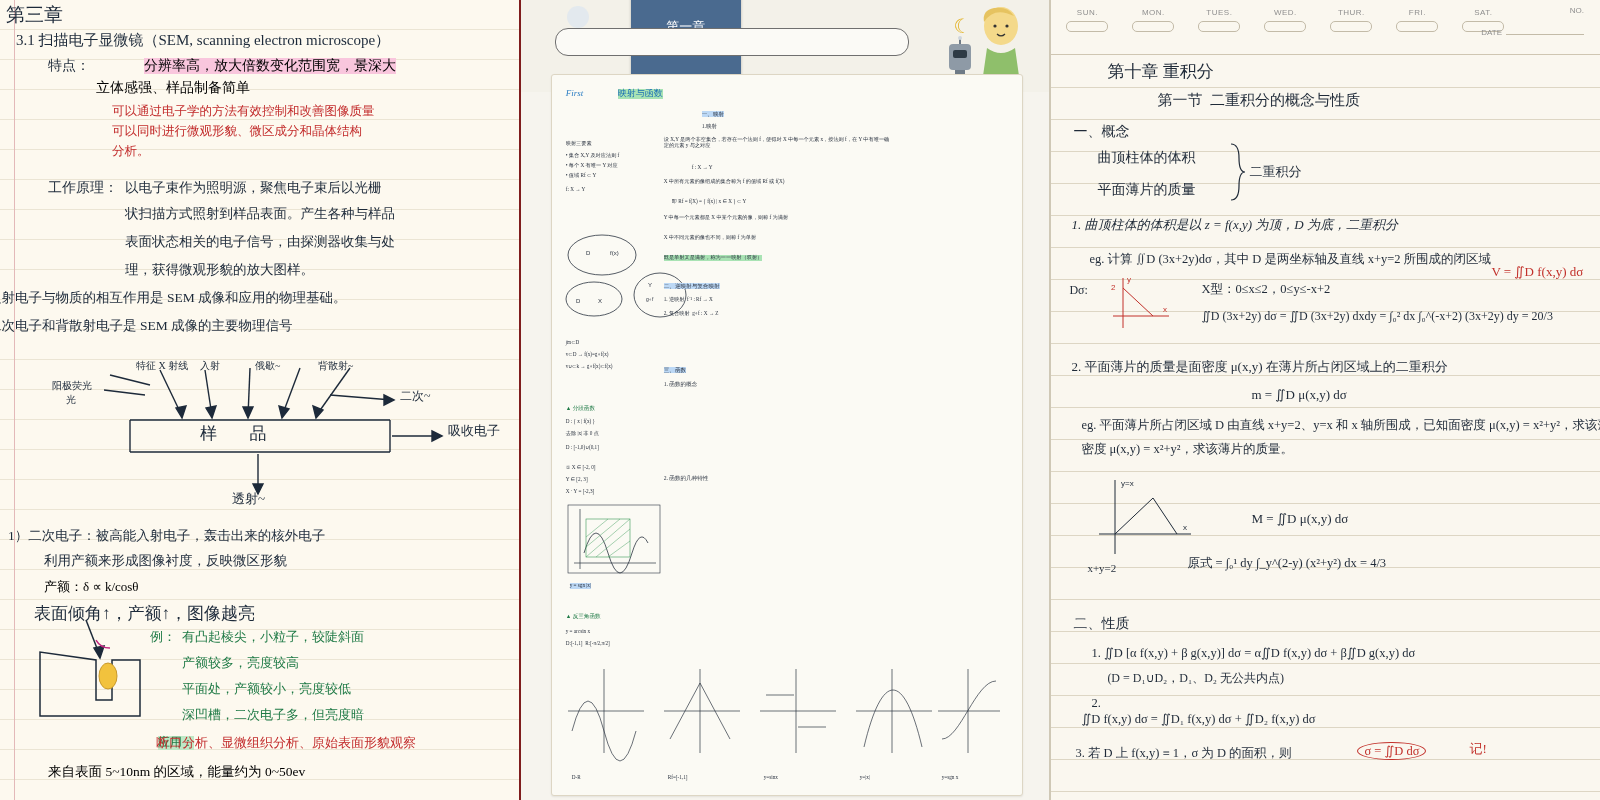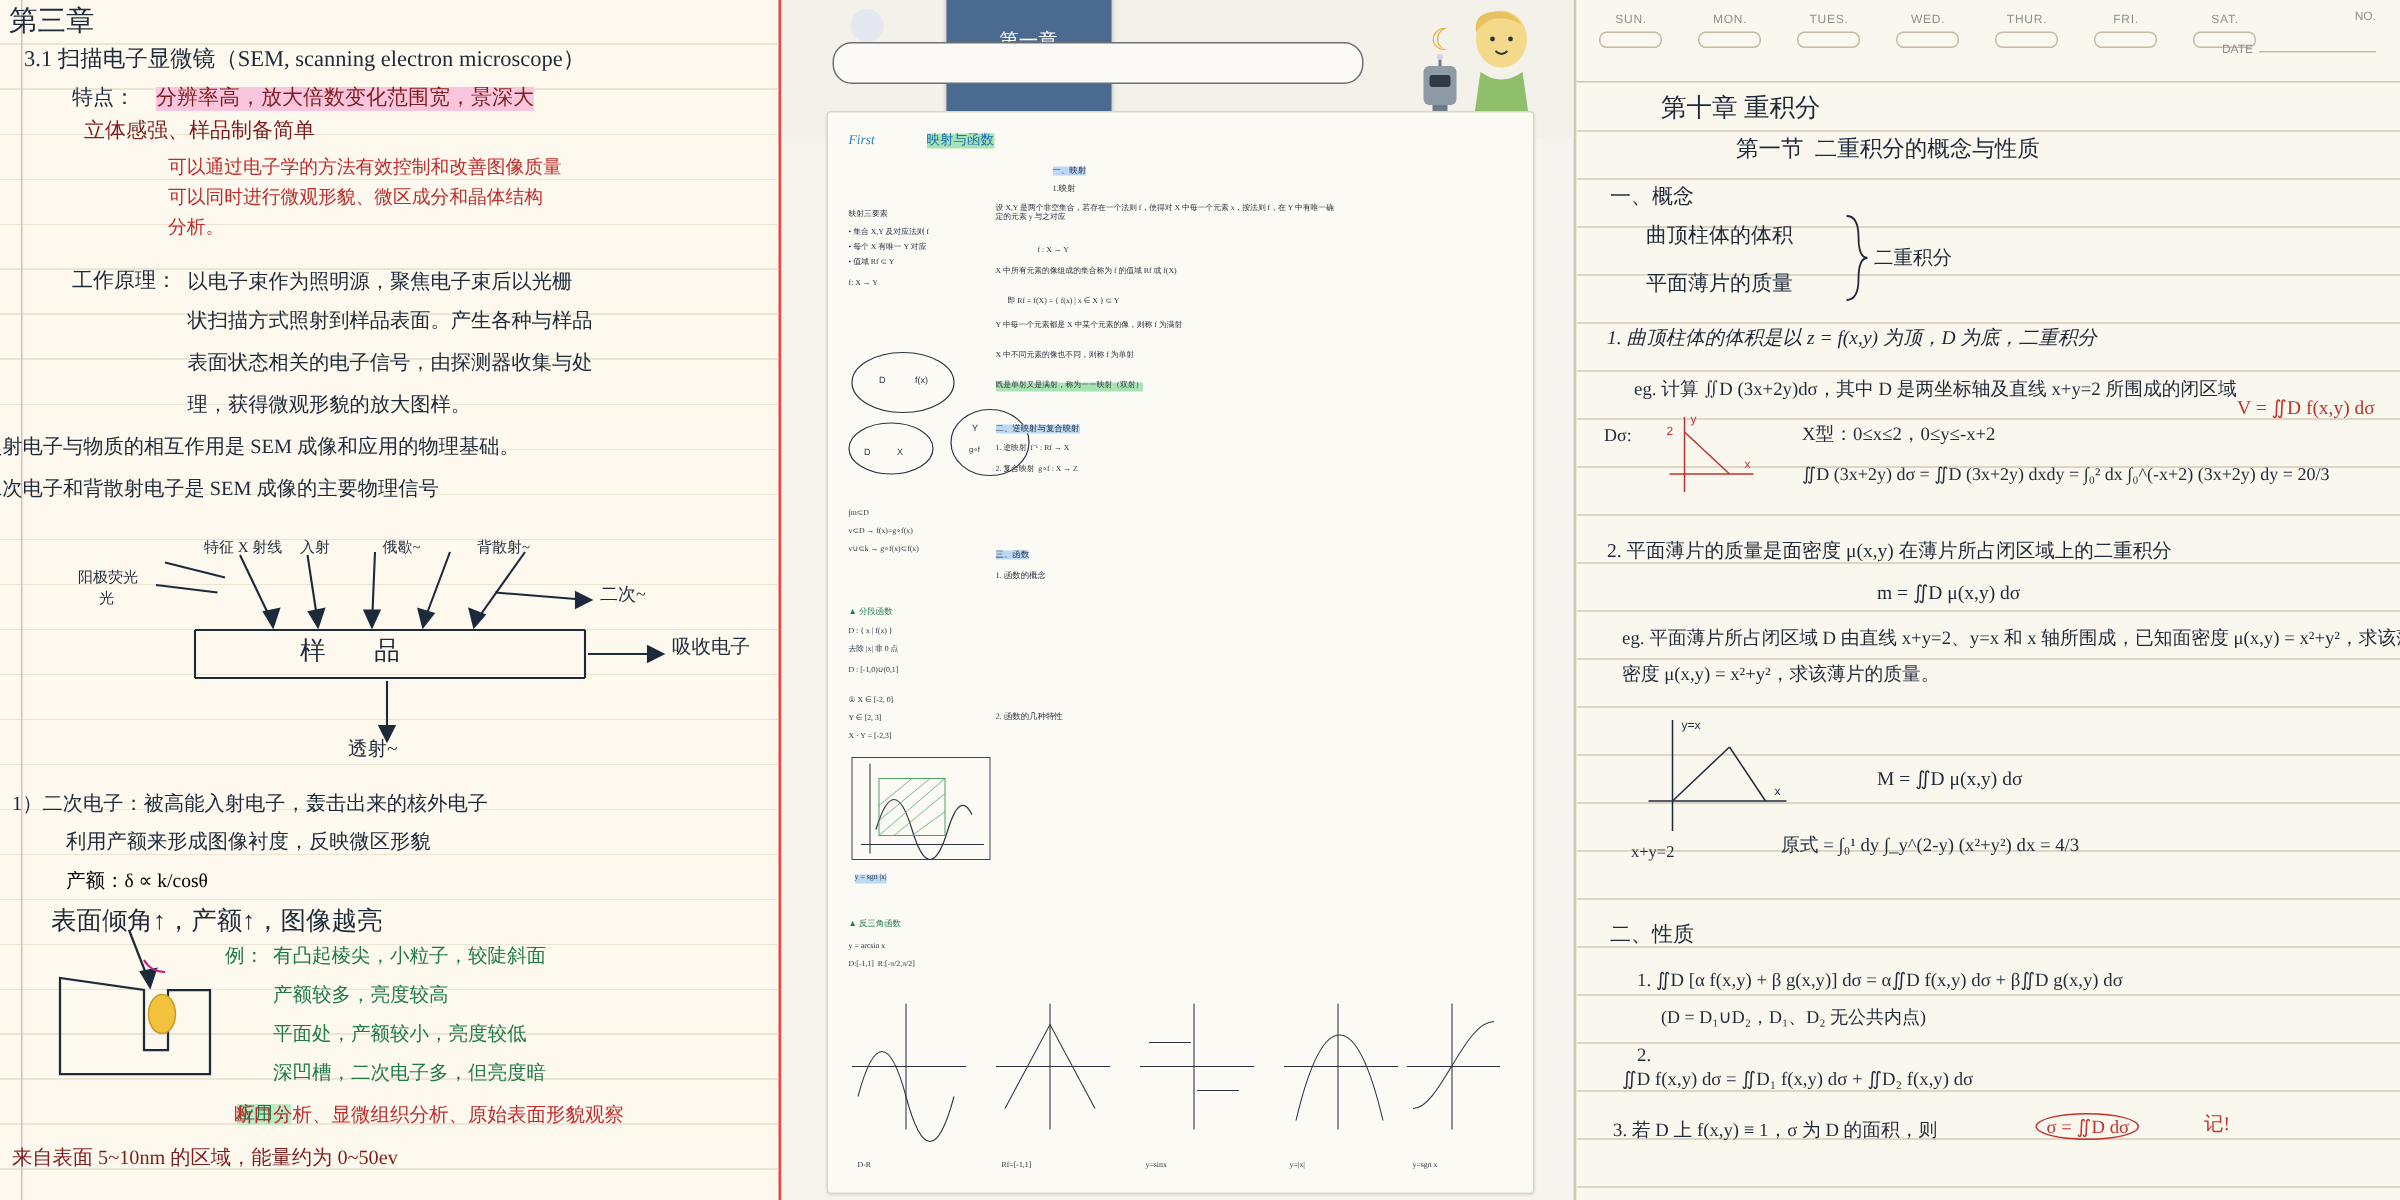--- a/index.html
+++ b/index.html
@@ -8,30 +8,30 @@
     font-family:"Liberation Sans", sans-serif;
     background:#efe9dc;
   }
   .page{position:relative;width:1600px;height:800px;display:flex;}
 
   
   .panel1{
     position:relative;width:520px;height:800px;
     background:#fdf9ef;
     overflow:hidden;
-    border-right:2px solid #ef4444;
+    border-right:2px solid #7f1d1d;
   }
   .p1-lines{position:absolute;inset:0;
     background:repeating-linear-gradient(to bottom, transparent 0 29px, #e7e0cd 29px 30px);
     opacity:.8;}
   .p1-margin{position:absolute;left:14px;top:0;bottom:0;width:1px;background:#e3b9b9;}
   .hw{font-family:"Liberation Serif", serif;}
   .p1 .t{position:absolute;white-space:pre;line-height:1.15;}
   .ink{color:#1d2a3a;}
-  .mag{color:#7f1d1d;}
+  .mag{color:#000000;margin-left:40px;}
   .red{color:#c22b2b;}
   .grn{color:#1f7a46;}
   .cyan{color:#000000;}
   .hl-pink{background:#f9c6dd;}
   .hl-green{background:#bfe9c6;}
   .arrow-svg{position:absolute;left:0;top:0;pointer-events:none;}
 
   
   .panel2{
     position:relative;width:530px;height:800px;background:#f4f2ec;

